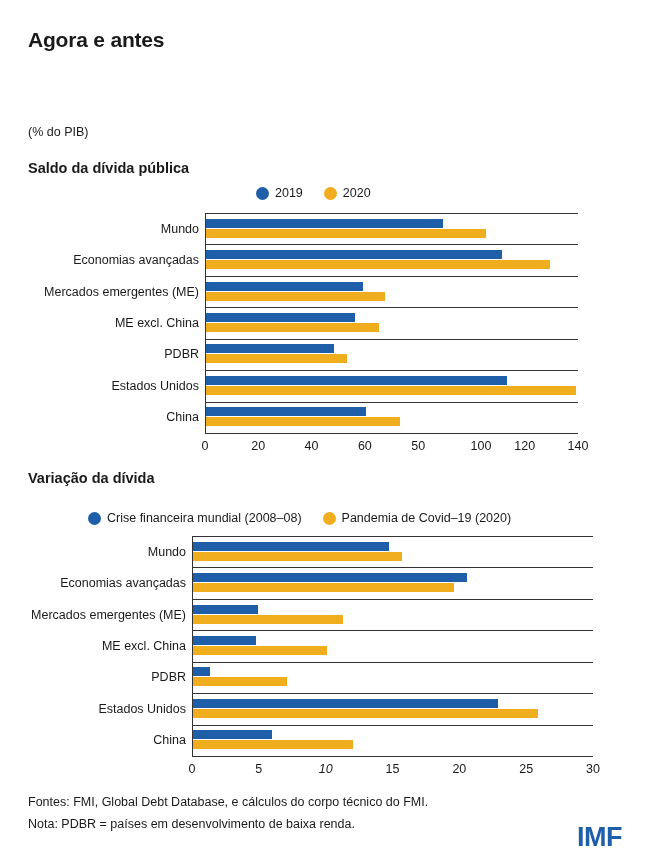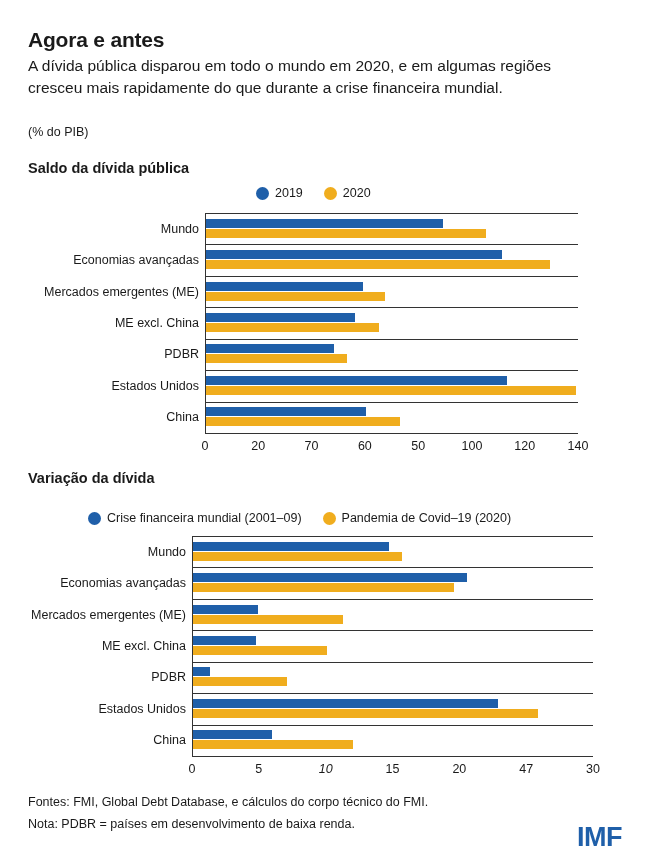--- a/index.html
+++ b/index.html
@@ -118,21 +118,20 @@
     letter-spacing: -0.5px;
     text-align: right;
   }
 </style>
 </head>
 <body>
 
 <div class="page">
 
   <div class="title">Agora e antes</div>
-  <div class="subtitle">A dívida pública disparou em todo o mundo em 2020, e em algumas regiões cresceu mais rapidamente do que durante a crise financeira mundial.</div>
   <div class="units">(% do PIB)</div>
 
   <div class="panel-title" style="left:28px; top:160px;">Saldo da dívida pública</div>
 
   <div class="legend" id="legend1" style="left:256px; top:186px;">
       <div class="entry">
         <span class="dot" style="background: rgb(31, 95, 169);"></span>
         <span>2019</span>
       </div>
       <div class="entry">
@@ -167,34 +166,34 @@
       <div class="cat-label" style="top: 172.857px;">Estados Unidos</div>
       <div class="bar" title="Estados Unidos — 2019: 113" style="left: 1px; width: 301.064px; background: rgb(31, 95, 169); top: 162.857px;"></div>
       <div class="bar" title="Estados Unidos — 2020: 139" style="left: 1px; width: 370.336px; background: rgb(240, 173, 30); top: 172.857px;"></div>
       <div class="gridline-h" style="top: 188.571px; width: 373px;"></div>
       <div class="cat-label" style="top: 204.286px;">China</div>
       <div class="bar" title="China — 2019: 60" style="left: 1px; width: 159.857px; background: rgb(31, 95, 169); top: 194.286px;"></div>
       <div class="bar" title="China — 2020: 73" style="left: 1px; width: 194.493px; background: rgb(240, 173, 30); top: 204.286px;"></div>
       <div class="axis-x" style="top: 220px; left: 0px; width: 373px;"></div>
       <div class="tick-label" style="left: 0px; top: 226px;">0</div>
       <div class="tick-label" style="left: 53.2857px; top: 226px;">20</div>
-      <div class="tick-label" style="left: 106.571px; top: 226px;">70</div>
+      <div class="tick-label" style="left: 106.571px; top: 226px;">40</div>
       <div class="tick-label" style="left: 159.857px; top: 226px;">60</div>
       <div class="tick-label" style="left: 213.143px; top: 226px;">50</div>
-      <div class="tick-label" style="left: 267px; top: 226px;">100</div>
+      <div class="tick-label" style="left: 276px; top: 226px;">100</div>
       <div class="tick-label" style="left: 319.714px; top: 226px;">120</div>
       <div class="tick-label" style="left: 373px; top: 226px;">140</div>
     </div>
 
   <div class="panel-title" style="left:28px; top:470px;">Variação da dívida</div>
 
   <div class="legend" id="legend2" style="left:88px; top:511px;">
       <div class="entry">
         <span class="dot" style="background: rgb(31, 95, 169);"></span>
-        <span>Crise financeira mundial (2001–09)</span>
+        <span>Crise financeira mundial (2008–08)</span>
       </div>
       <div class="entry">
         <span class="dot" style="background: rgb(240, 173, 30);"></span>
         <span>Pandemia de Covid–19 (2020)</span>
       </div>
     </div>
 
   <div class="chart" id="chart2" style="left:192px; top:536px; width:401px; height:220px;">
       <div class="axis-y" style="left: 0px; height: 220px;"></div>
       <div class="gridline-h" style="top: 0px; width: 401px;"></div>
@@ -224,21 +223,21 @@
       <div class="gridline-h" style="top: 188.571px; width: 401px;"></div>
       <div class="cat-label" style="top: 204.286px;">China</div>
       <div class="bar" title="China — Crise financeira mundial (2008–09): 5.9" style="left: 1px; width: 78.8633px; background: rgb(31, 95, 169); top: 194.286px;"></div>
       <div class="bar" title="China — Pandemia de Covid–19 (2020): 12" style="left: 1px; width: 160.4px; background: rgb(240, 173, 30); top: 204.286px;"></div>
       <div class="axis-x" style="top: 220px; left: 0px; width: 401px;"></div>
       <div class="tick-label" style="left: 0px; top: 226px;">0</div>
       <div class="tick-label" style="left: 66.8333px; top: 226px;">5</div>
       <div class="tick-label" style="left: 133.667px; top: 226px; font-style: italic;">10</div>
       <div class="tick-label" style="left: 200.5px; top: 226px;">15</div>
       <div class="tick-label" style="left: 267.333px; top: 226px;">20</div>
-      <div class="tick-label" style="left: 334.167px; top: 226px;">47</div>
+      <div class="tick-label" style="left: 334.167px; top: 226px;">25</div>
       <div class="tick-label" style="left: 401px; top: 226px;">30</div>
     </div>
 
   <div class="footnote" style="top:815px;">Nota: PDBR = países em desenvolvimento de baixa renda.</div>
   <div class="footnote" style="top:793px;">Fontes: FMI, Global Debt Database, e cálculos do corpo técnico do FMI.</div>
 
   <div class="imf-logo">IMF</div>
 </div>
 
 </body></html>

